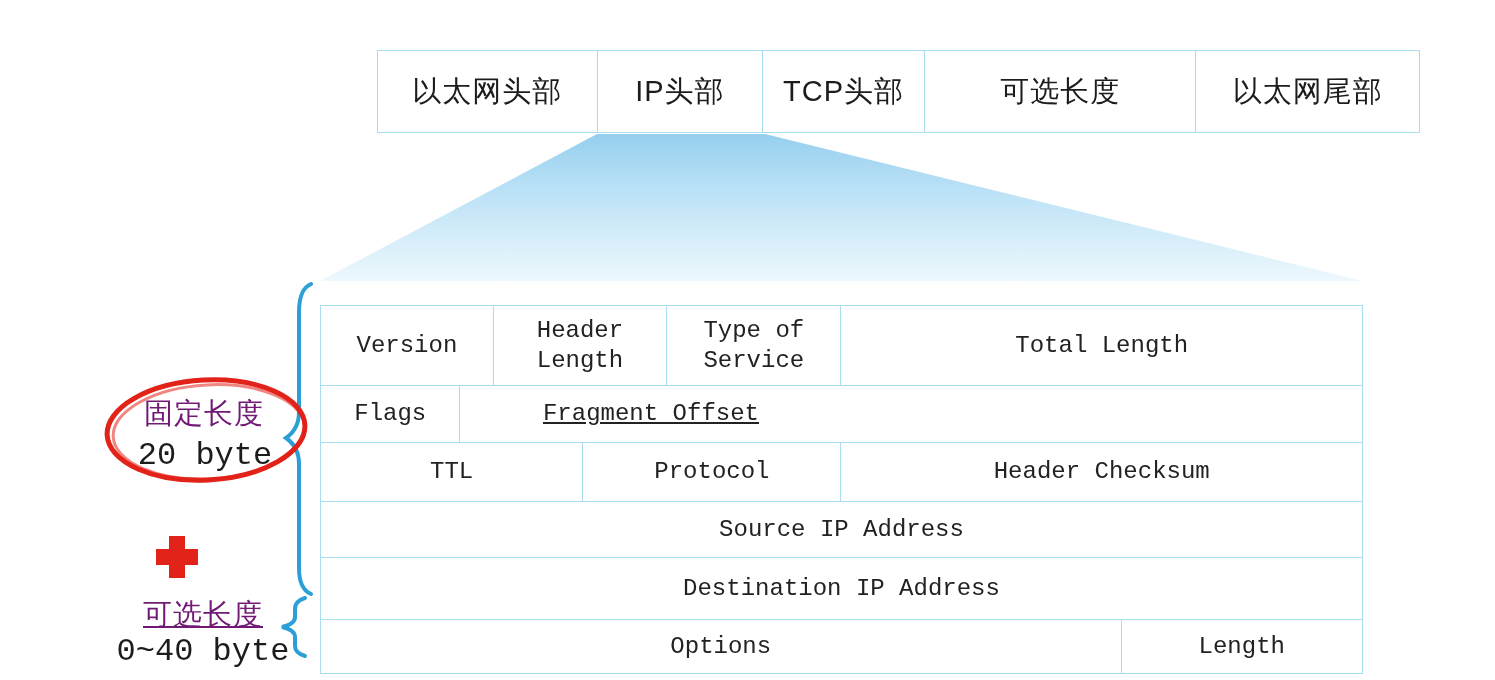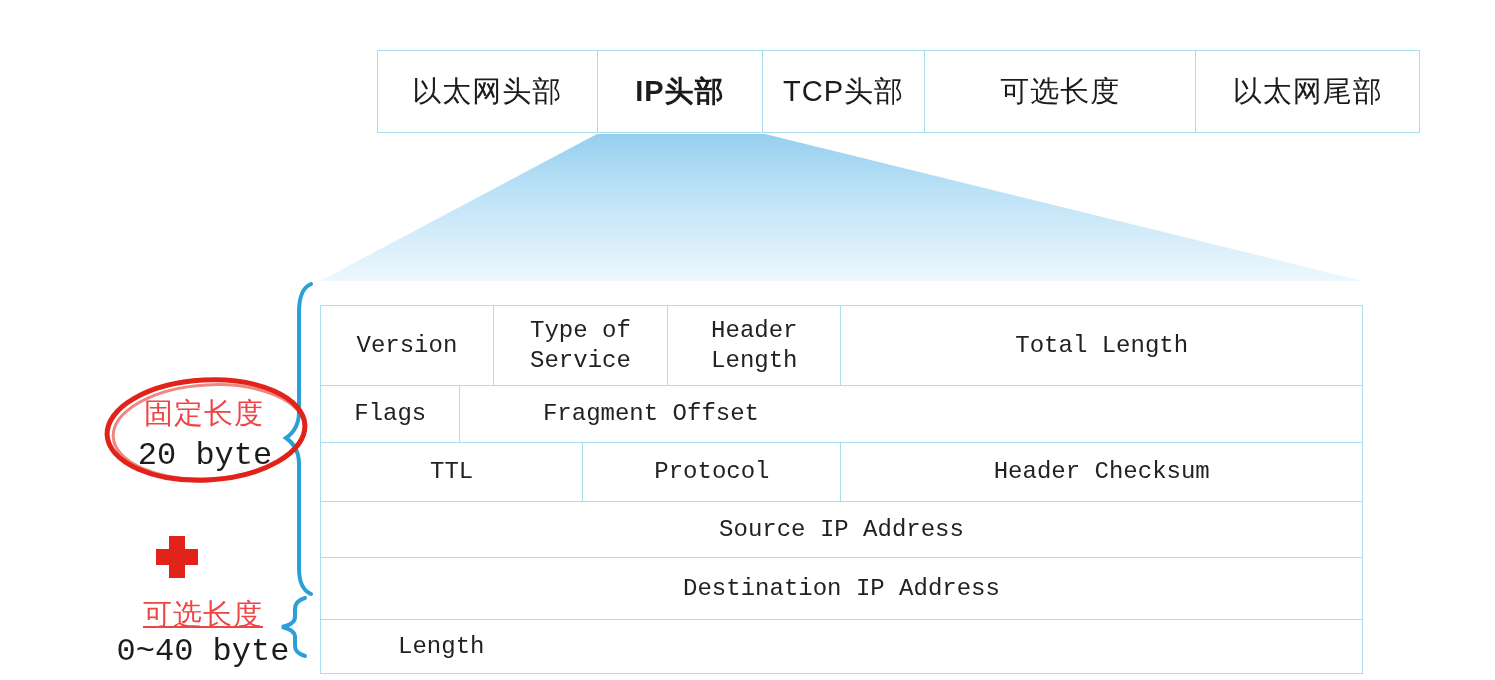--- a/index.html
+++ b/index.html
@@ -20,48 +20,48 @@
     border:1.5px solid #a9ddf0;background:#ef4444;
   }
   .packet-cell{
     box-sizing:border-box;
     border-right:1.5px solid #a9ddf0;
     display:flex;align-items:center;justify-content:center;
     font-size:29px;letter-spacing:1px;
     background:#ffffff;
   }
   .packet-cell:last-child{border-right:none;}
-  .pc0{width:220px;} .pc1{width:166px;font-weight:700;} .pc2{width:162px;}
+  .pc0{width:220px;} .pc1{width:166px;font-weight:400;} .pc2{width:162px;}
   .pc3{width:272px;} .pc4{width:223px;}
 
   
   .ip-table{
     position:absolute;left:320px;top:281px;width:1043px;
     box-sizing:border-box;border:1.5px solid #a9ddf0;background:#ffffff;margin-top:24px;
   }
   .ip-row{display:flex;box-sizing:border-box;border-bottom:1.5px solid #a9ddf0;}
   .ip-row:last-child{border-bottom:none;}
   .ip-cell{
     box-sizing:border-box;border-right:1.5px solid #a9ddf0;
     display:flex;align-items:center;justify-content:center;text-align:center;
     font-family:"Liberation Mono","DejaVu Sans Mono",monospace;
     font-size:24px;line-height:1.25;color:#222;
     padding:2px 6px;background:#ffffff;
   }
   .ip-cell:last-child{border-right:none;}
   .h80{height:80px;} .h57{height:57px;} .h59{height:59px;}
   .h56{height:56px;} .h62{height:62px;} .h53{height:53px;}
   .w166{width:16.6%;} .w1665{width:16.65%;} .w1675{width:16.75%;} .w50{width:50%;}
-  .w134{width:13.4%;} .w366{width:36.6%;}
+  .w134{width:13.4%;} .w366{width:36.6%;text-decoration:underline;}
   .w252{width:25.2%;} .w248{width:24.8%;}
   .w100{width:100%;} .w769{width:76.9%;} .w231{width:23.1%;}
 
   
   .anno{position:absolute;transform:translate(-50%,-50%);white-space:nowrap;text-align:center;}
-  .anno-cn{font-size:29px;color:#ef4444;letter-spacing:1px;}
+  .anno-cn{font-size:29px;color:#701a75;letter-spacing:1px;}
   .anno-mono{font-family:"Liberation Mono","DejaVu Sans Mono",monospace;font-size:32px;color:#1c1c1c;}
   .fixed1{left:204px;top:414px;}
   .fixed2{left:205px;top:455px;}
   .opt1{left:203px;top:615px;text-decoration:underline;}
   .opt2{left:203px;top:651px;}
 </style>
 </head>
 <body>
 
 <div class="canvas">
@@ -81,40 +81,41 @@
     <div class="packet-cell pc0">以太网头部</div>
     <div class="packet-cell pc1">IP头部</div>
     <div class="packet-cell pc2">TCP头部</div>
     <div class="packet-cell pc3">可选长度</div>
     <div class="packet-cell pc4">以太网尾部</div>
   </div>
 
   <div class="ip-table">
     <div class="ip-row h80">
       <div class="ip-cell w166">Version</div>
+      <div class="ip-cell w1665">Header Length</div>
       <div class="ip-cell w1675">Type of Service</div>
-      <div class="ip-cell w1665">Header Length</div>
       <div class="ip-cell w50">Total Length</div>
     </div>
     <div class="ip-row h57">
       <div class="ip-cell w134">Flags</div>
       <div class="ip-cell w366">Fragment Offset</div>
     </div>
     <div class="ip-row h59">
       <div class="ip-cell w252">TTL</div>
       <div class="ip-cell w248">Protocol</div>
       <div class="ip-cell w50">Header Checksum</div>
     </div>
     <div class="ip-row h56">
       <div class="ip-cell w100">Source IP Address</div>
     </div>
     <div class="ip-row h62">
       <div class="ip-cell w100">Destination IP Address</div>
     </div>
     <div class="ip-row h53">
+      <div class="ip-cell w769">Options</div>
       <div class="ip-cell w231">Length</div>
     </div>
   </div>
 
   <div class="anno anno-cn fixed1">固定长度</div>
   <div class="anno anno-mono fixed2">20 byte</div>
   <div class="anno anno-cn opt1">可选长度</div>
   <div class="anno anno-mono opt2">0~40 byte</div>
 
   <svg class="layer" width="1495" height="680" viewBox="0 0 1495 680">

